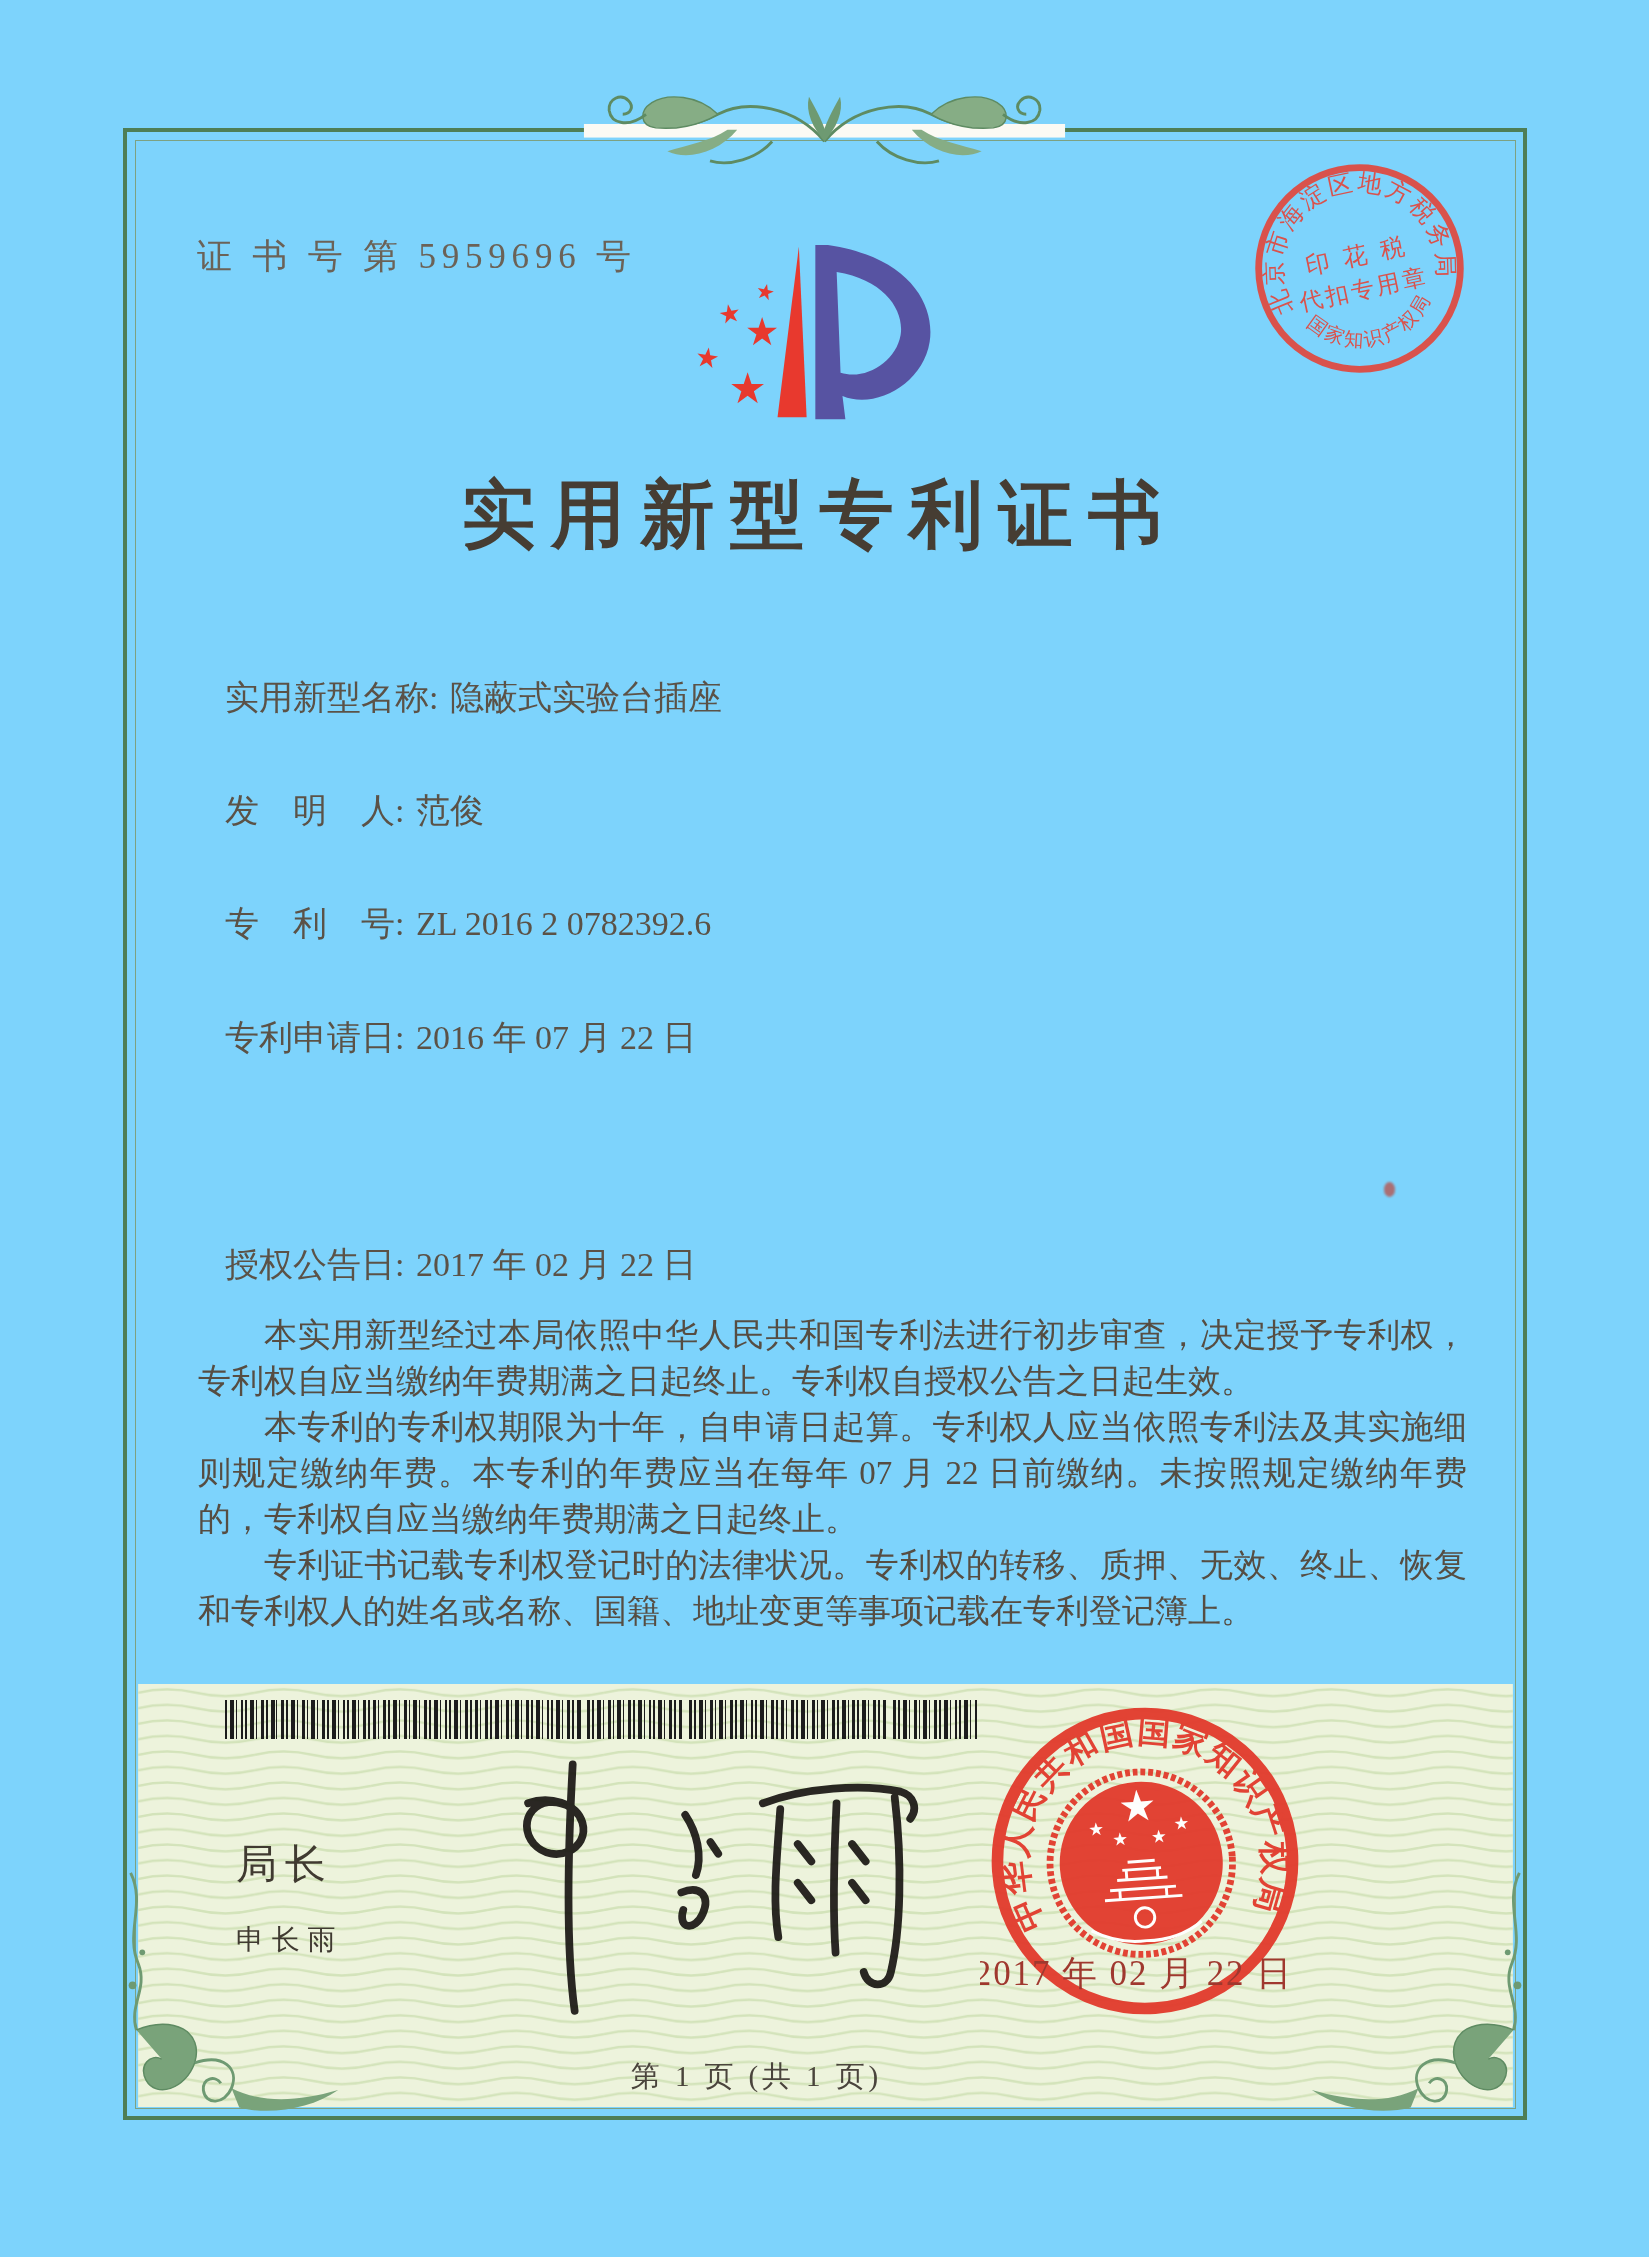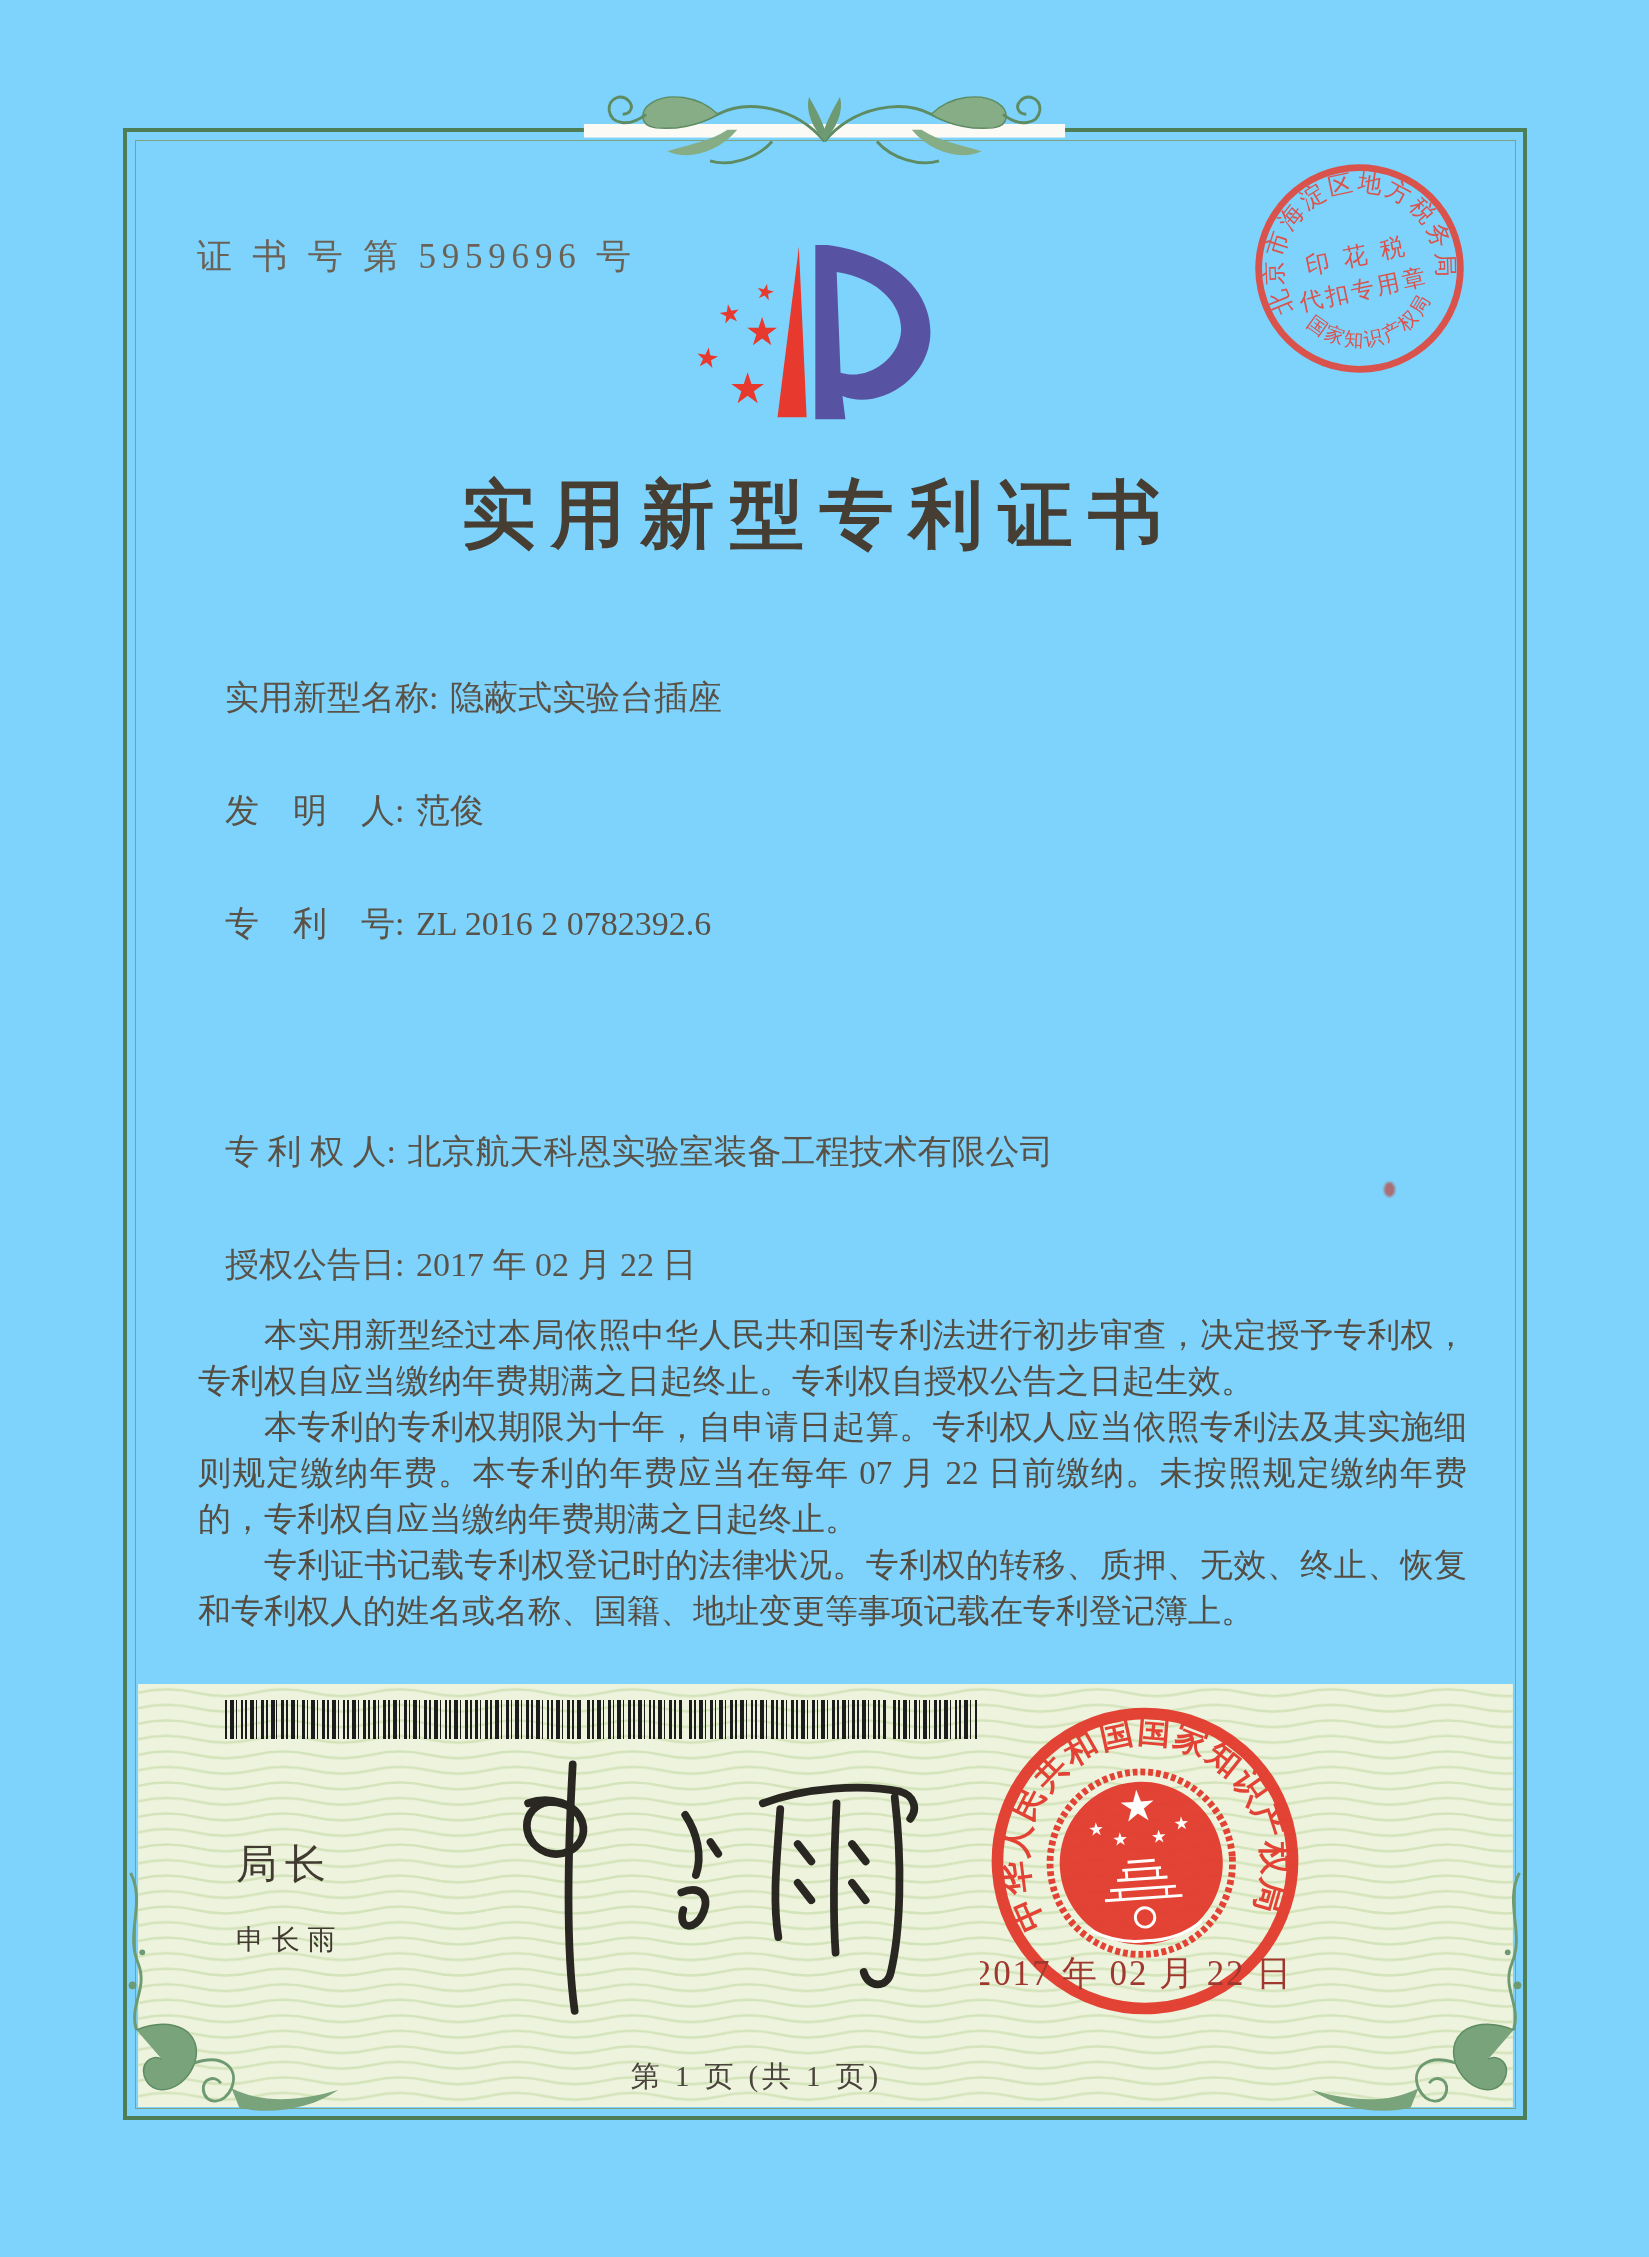--- a/index.html
+++ b/index.html
@@ -135,22 +135,22 @@
 
   <div class="field f0">
     <span>实用新型名称:</span><span class="val">隐蔽式实验台插座</span>
   </div>
   <div class="field f1">
     <span>发　明　人:</span><span class="val">范俊</span>
   </div>
   <div class="field f2">
     <span>专　利　号:</span><span class="val">ZL 2016 2 0782392.6</span>
   </div>
-  <div class="field f4">
-    <span>专 利 权 人:</span><span class="val">北京航天科恩实验室装备工程技术有限公司</span>
+  <div class="field f3">
+    <span>专利申请日:</span><span class="val">2016 年 07 月 22 日</span>
   </div>
   <div class="field f5">
     <span>授权公告日:</span><span class="val">2017 年 02 月 22 日</span>
   </div>
 
   <div class="paras">
     <p>本实用新型经过本局依照中华人民共和国专利法进行初步审查，决定授予专利权，专利权自应当缴纳年费期满之日起终止。专利权自授权公告之日起生效。</p>
     <p>本专利的专利权期限为十年，自申请日起算。专利权人应当依照专利法及其实施细则规定缴纳年费。本专利的年费应当在每年 07 月 22 日前缴纳。未按照规定缴纳年费的，专利权自应当缴纳年费期满之日起终止。</p>
     <p>专利证书记载专利权登记时的法律状况。专利权的转移、质押、无效、终止、恢复和专利权人的姓名或名称、国籍、地址变更等事项记载在专利登记簿上。</p>
   </div>

